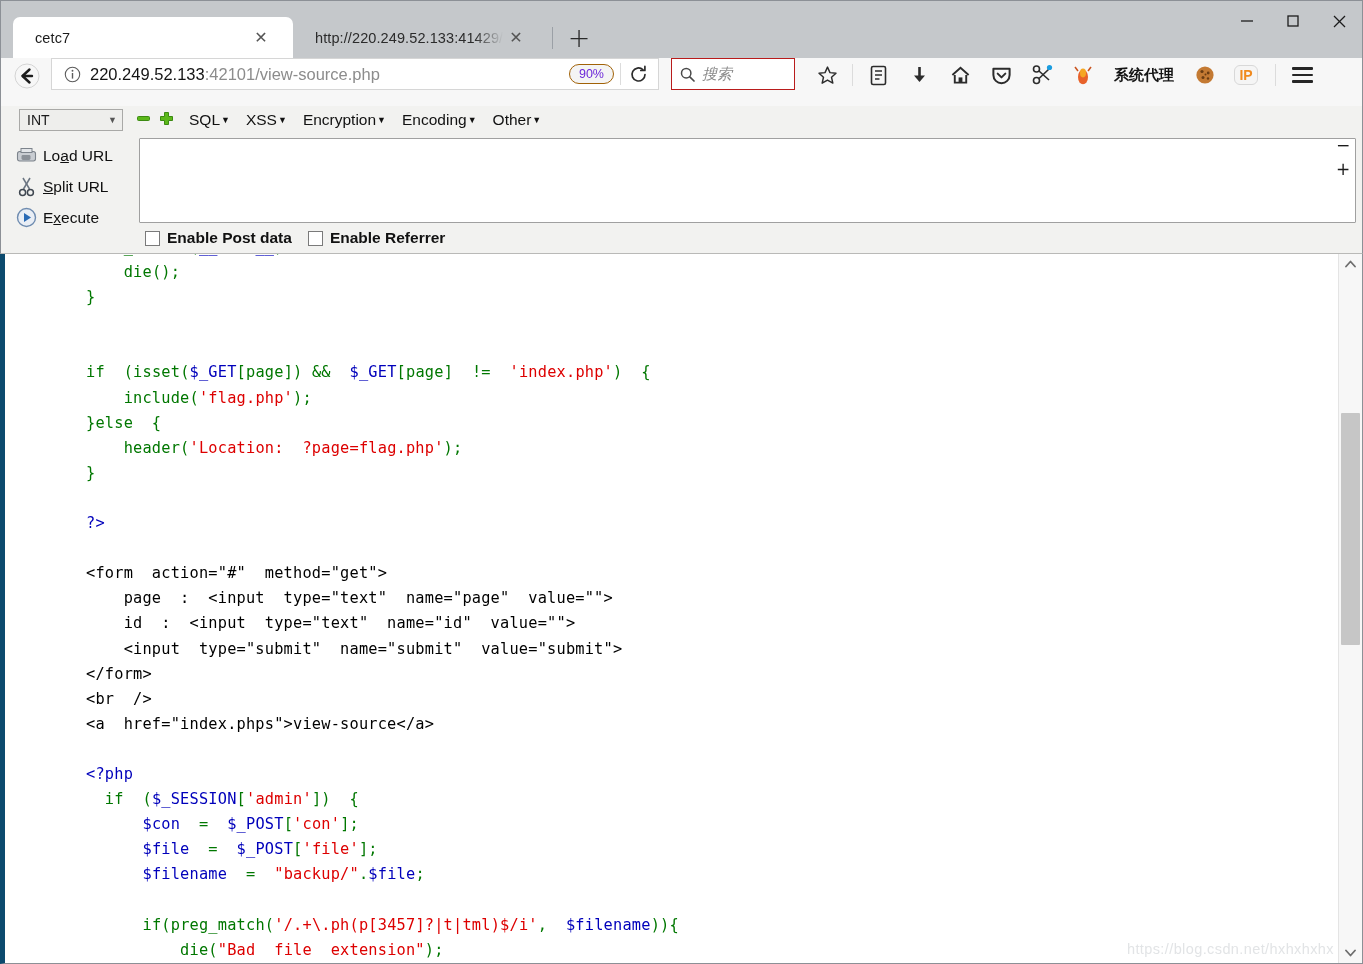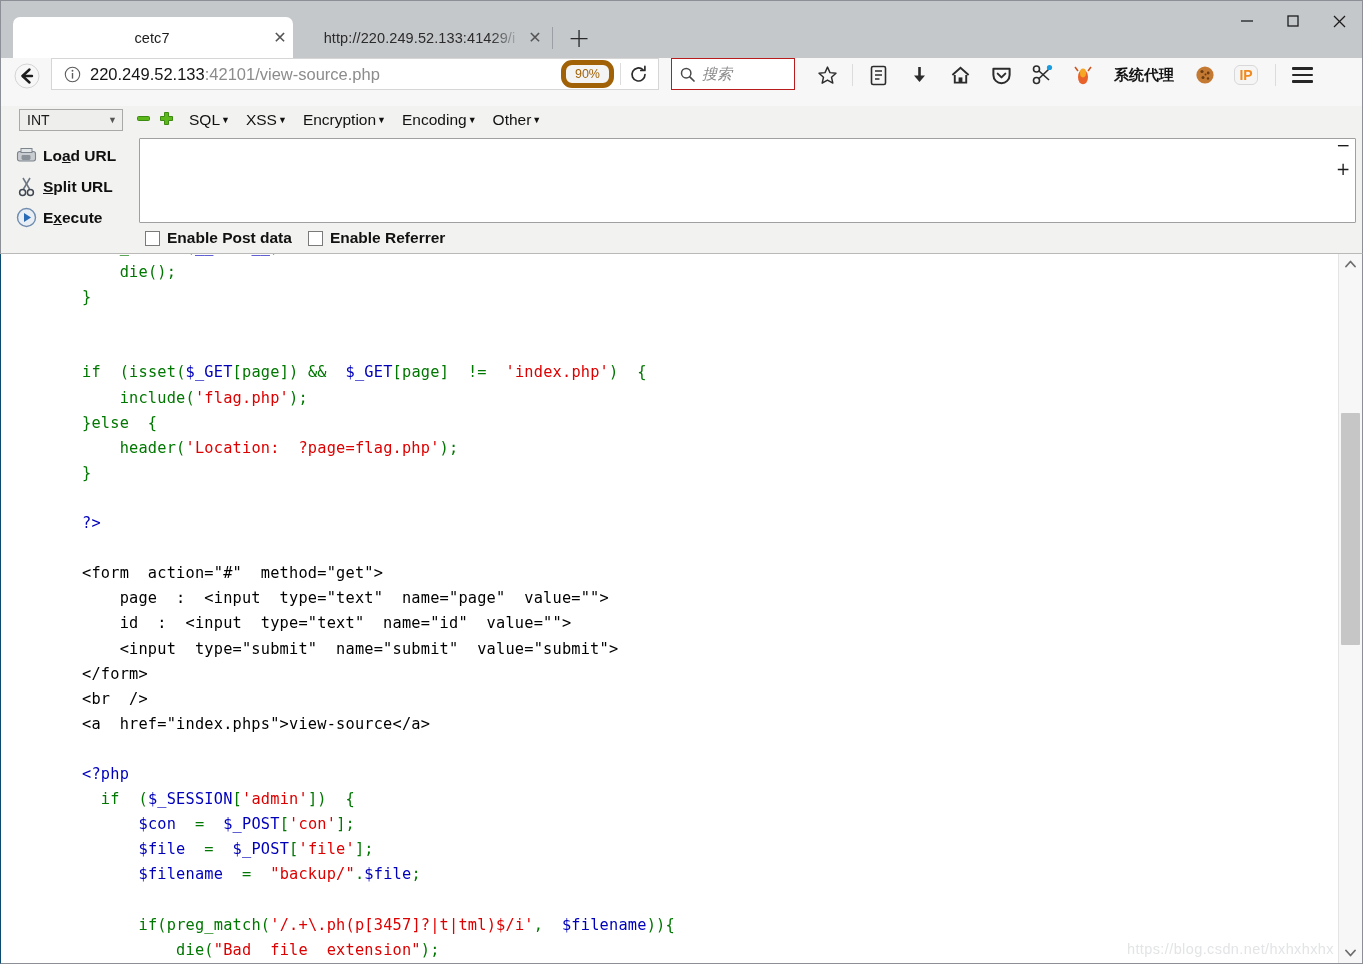--- a/index.html
+++ b/index.html
@@ -36,25 +36,24 @@
     flex: 1 1 auto;
     min-width: 0;
   }
   .tab {
     height: 41px;
     display: flex;
     align-items: center;
     position: relative;
     border-top-left-radius: 7px;
     border-top-right-radius: 7px;
-    padding: 0 2px 0 22px;
+    padding: 0 21px 0 22px;
     font-size: 14.5px;
     color: #1b1b1b;
     flex: 0 0 auto;
-    text-align: center;
   }
   .tab.active {
     background: #ffffff;
     width: 280px;
   }
   .tab.inactive {
     background: transparent;
     width: 255px;
     color: #2b2b2b;
   }
@@ -143,25 +142,25 @@
     flex: 1 1 auto;
     font-size: 16.5px;
     color: #8c8c8c;
     white-space: nowrap;
     overflow: hidden;
     font-family: "Liberation Sans", sans-serif;
   }
   .url-host { color: #141414; }
   .zoom-badge {
     flex: 0 0 auto;
-    border: 5px solid #a16207;
+    border: 1px solid #a16207;
     border-radius: 11px;
     background: #f4f4f4;
     font-size: 12.5px;
-    color: #a16207;
+    color: #6d28d9;
     padding: 2px 9px;
     margin-right: 6px;
   }
   .vsep { width:1px; height:22px; background:#dcdcdc; flex:0 0 auto; }
   .reload {
     width: 30px; height: 28px; flex: 0 0 auto;
     display: flex; align-items: center; justify-content: center;
     color:#2b2b2b;
     margin-left: 2px;
   }
@@ -252,21 +251,20 @@
     display: flex;
     padding: 4px 0 0 0;
   }
   .hb-actions {
     width: 130px; flex: 0 0 auto;
     padding-top: 2px;
   }
   .hb-action {
     display: flex; align-items: center;
     height: 31px;
-    font-weight: bold;
   }
   .hb-ico {
     width: 34px; flex:0 0 auto;
     display:flex; align-items:center; justify-content:center;
   }
   .hb-action-label {
     font-size: 15.5px; color: #0f0f0f;
     font-family: "Liberation Sans", sans-serif;
   }
   .hb-action-label u { text-decoration: underline; }
@@ -299,21 +297,21 @@
     display: flex; flex-direction: column; align-items: center;
     gap: 12px;
   }
   .hb-zoomctl span { font-size: 17px; color: #1b1b1b; line-height: 0.7; font-family:"DejaVu Sans", sans-serif;}
 
   
   .content-wrap {
     flex: 1 1 auto;
     display: flex;
     background: #ffffff;
-    border-left: 1px solid #0c4a6e;
+    border-left: 5px solid #0c4a6e;
     border-right: 1px solid #8c9096;
     border-bottom: 1px solid #8c9096;
     position: relative;
     overflow: hidden;
   }
   .code-viewport {
     flex: 1 1 auto;
     position: relative;
     overflow: hidden;
     padding-left: 81px;

